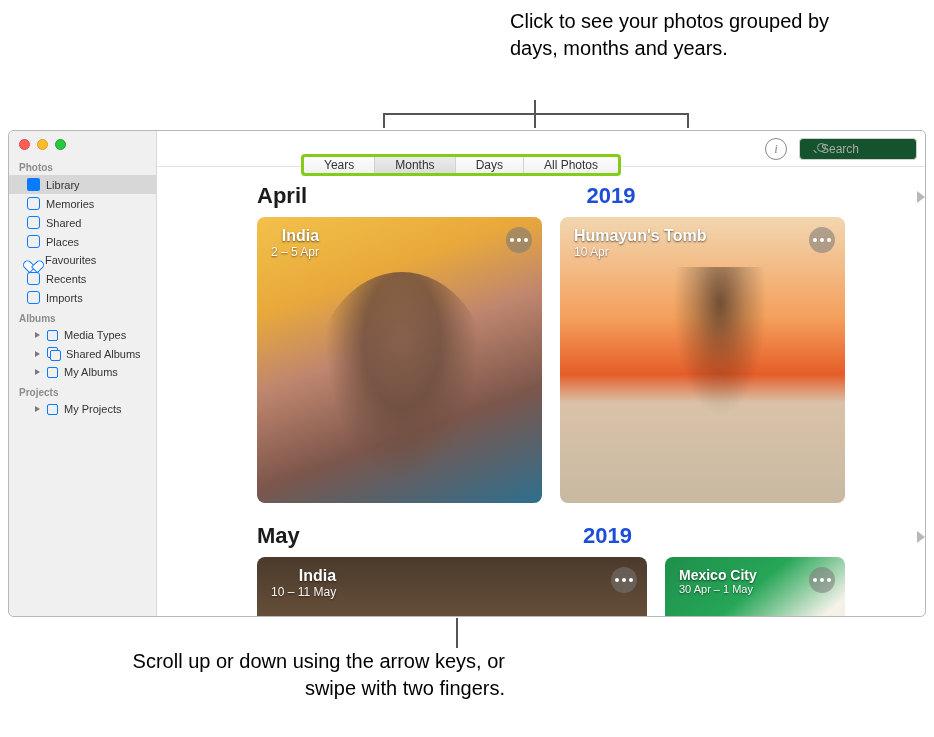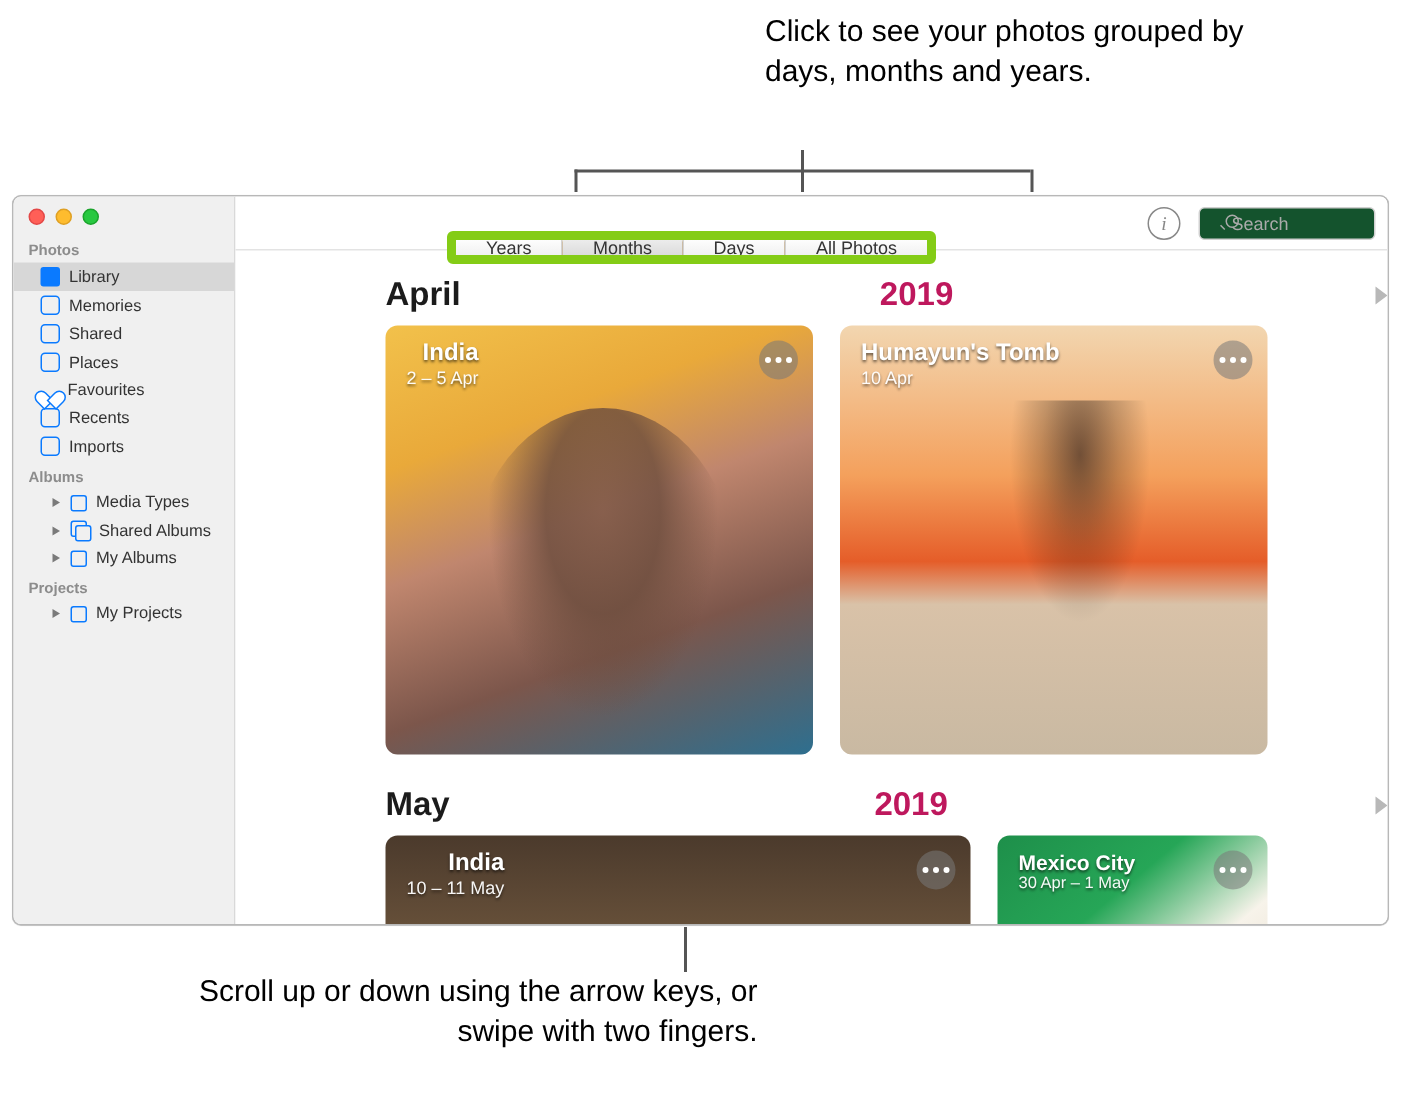--- a/index.html
+++ b/index.html
@@ -117,24 +117,24 @@
     height: 36px;
     border-bottom: 1px solid #e3e3e3;
     display: flex;
     align-items: center;
     padding: 0 8px;
     gap: 8px;
   }
   .spacer { flex: 1; }
   .seg {
     display: flex;
-    border: 6px solid #84cc16;
+    border: 3px solid #84cc16;
     border-radius: 4px;
     overflow: hidden;
-    background: #a16207;
+    background: #14532d;
     height: 22px;
     box-shadow: inset 0 1px 0 rgba(255,255,255,0.6);
     margin-top: 32px;
   }
   .seg-btn {
     padding: 0 20px;
     font-size: 12px;
     color:#333;
     display:flex; align-items:center;
     border-right: 1px solid #d2d2d2;
@@ -178,21 +178,21 @@
     overflow: hidden;
     padding: 16px 0 0 0;
   }
   .group-header {
     display:flex; align-items:baseline; gap:6px;
     padding: 0 0 8px 100px;
     font-size: 22px;
     justify-content: space-between;
   }
   .gh-month { font-weight: 700; color:#1b1b1b; }
-  .gh-year { font-weight: 600; color:#be185d; }
+  .gh-year { font-weight: 600; color:#1d4ed8; }
   .gh-chev {
     width:0; height:0;
     border-top:6px solid transparent;
     border-bottom:6px solid transparent;
     border-left:8px solid #b8b8b8;
     margin-left:2px;
   }
   .cards {
     display:flex; gap:18px; padding: 0 0 20px 100px;
   }

